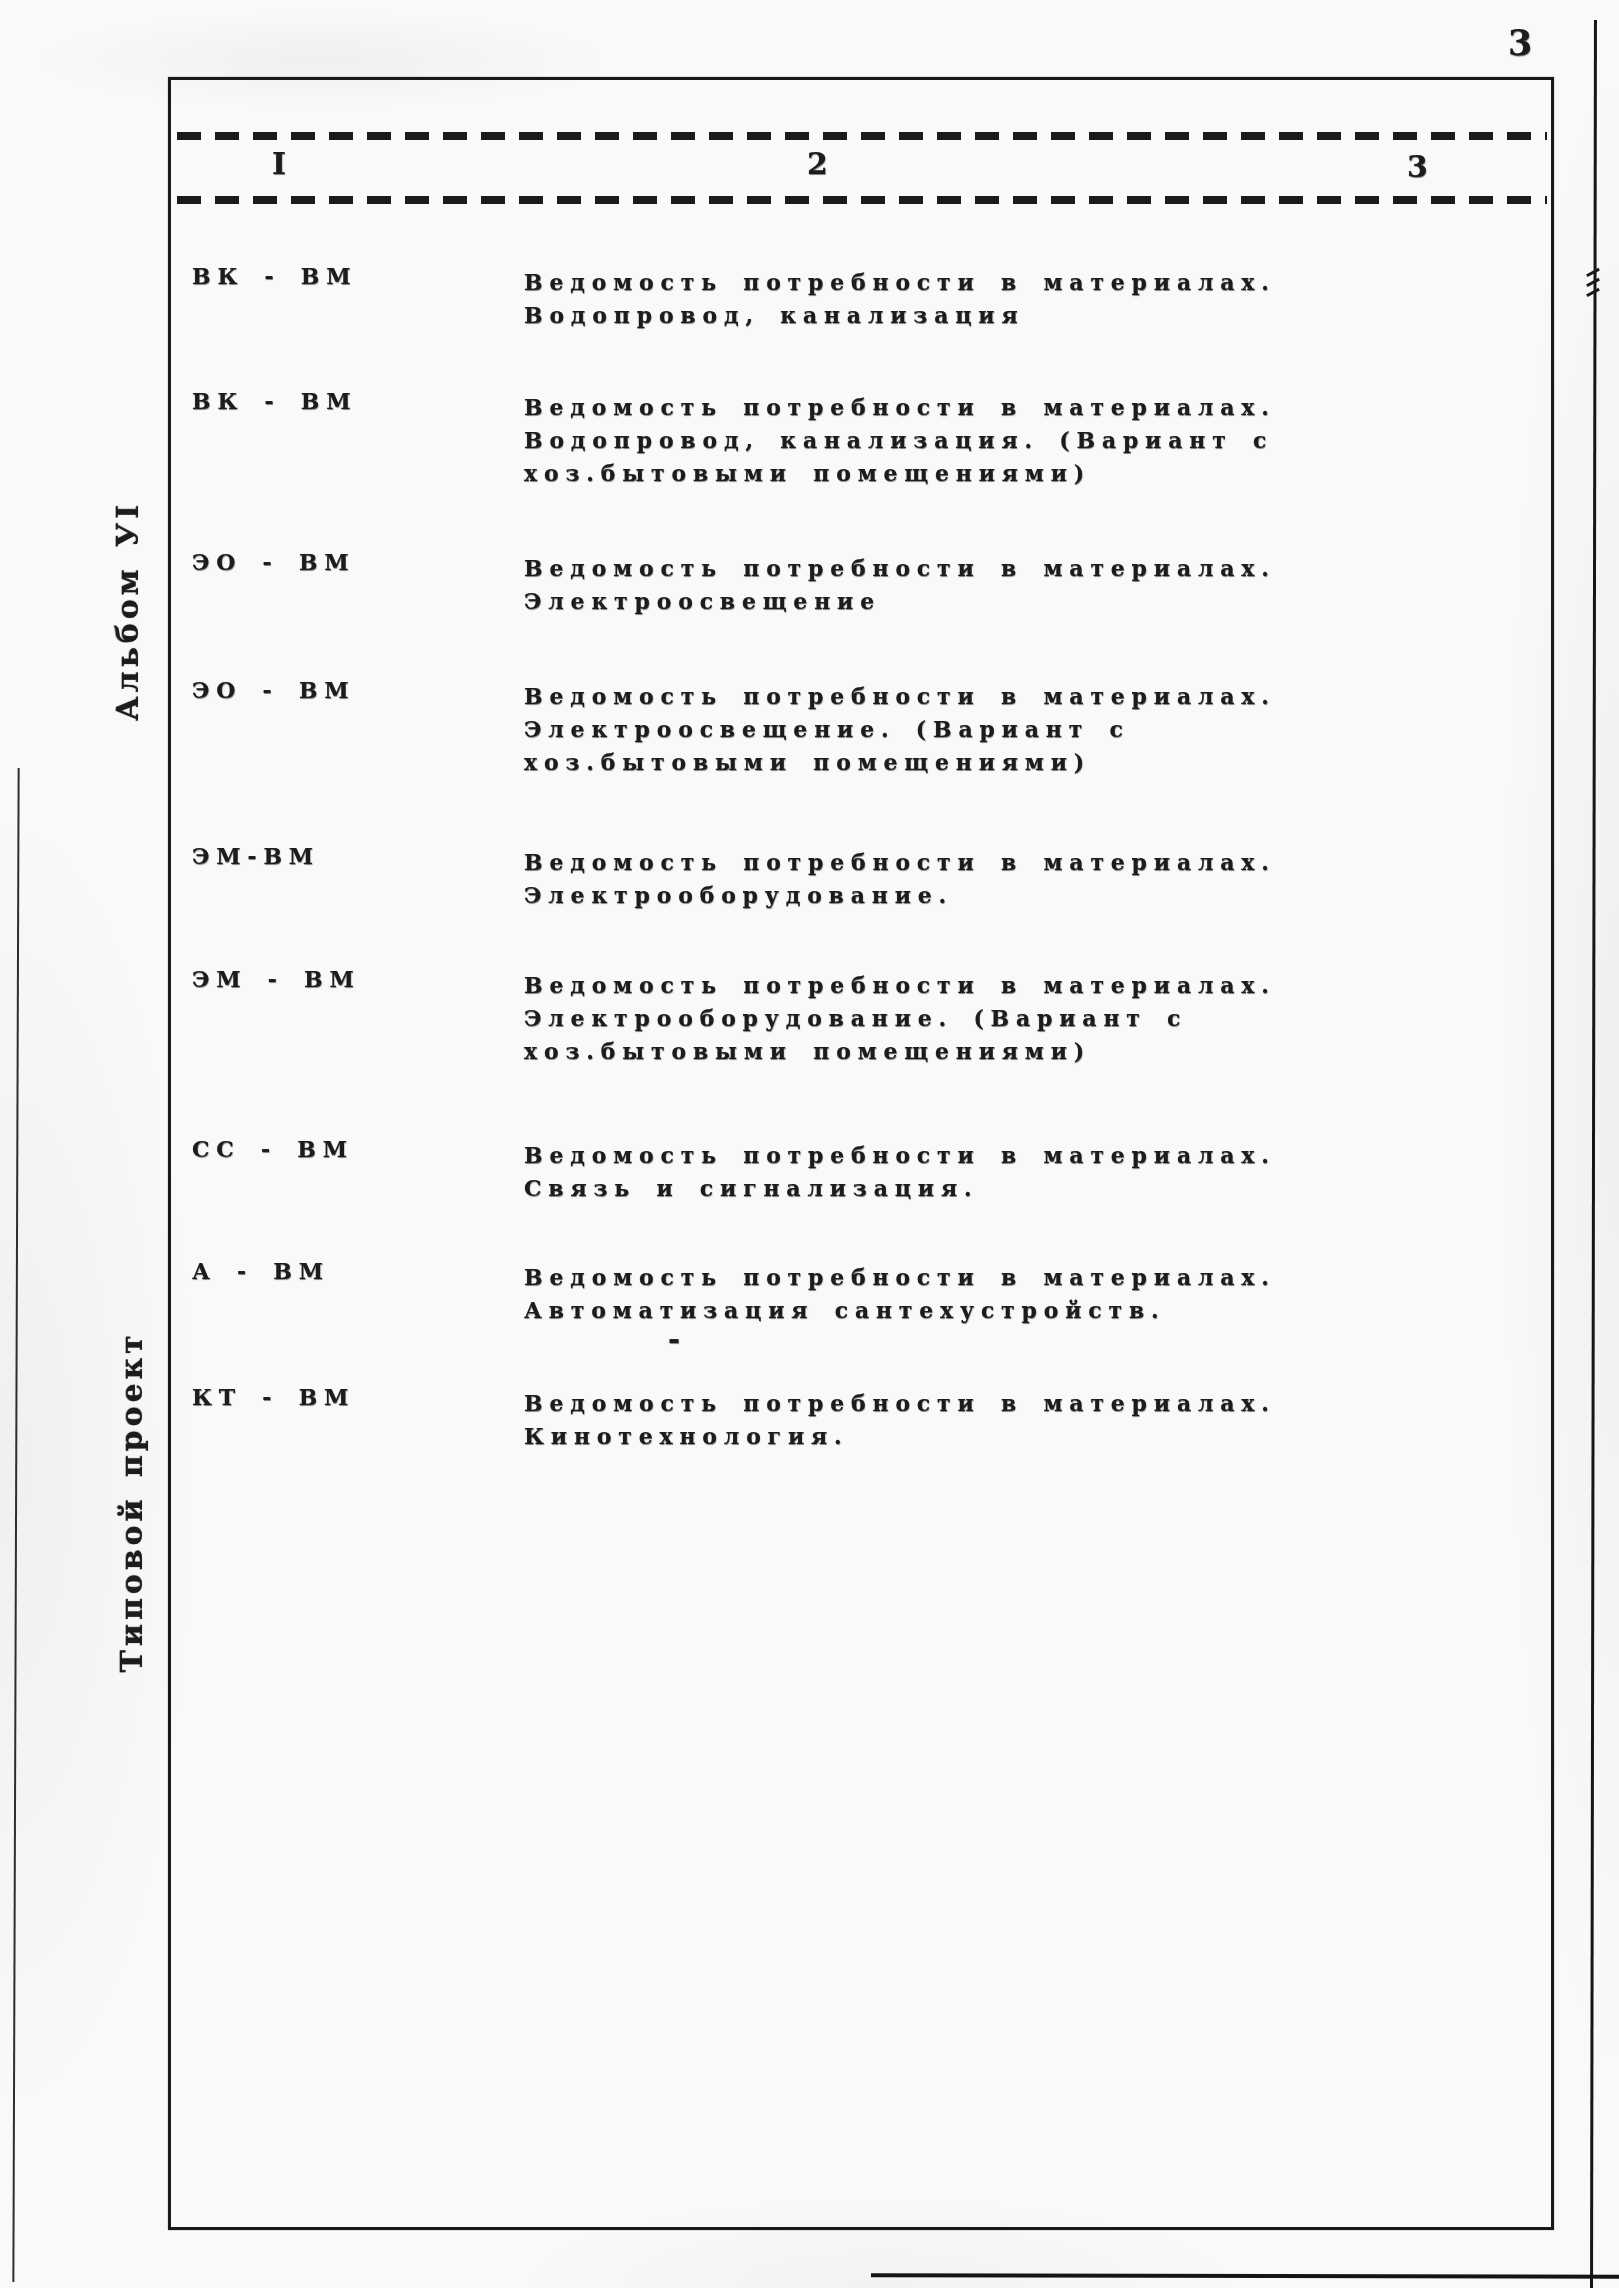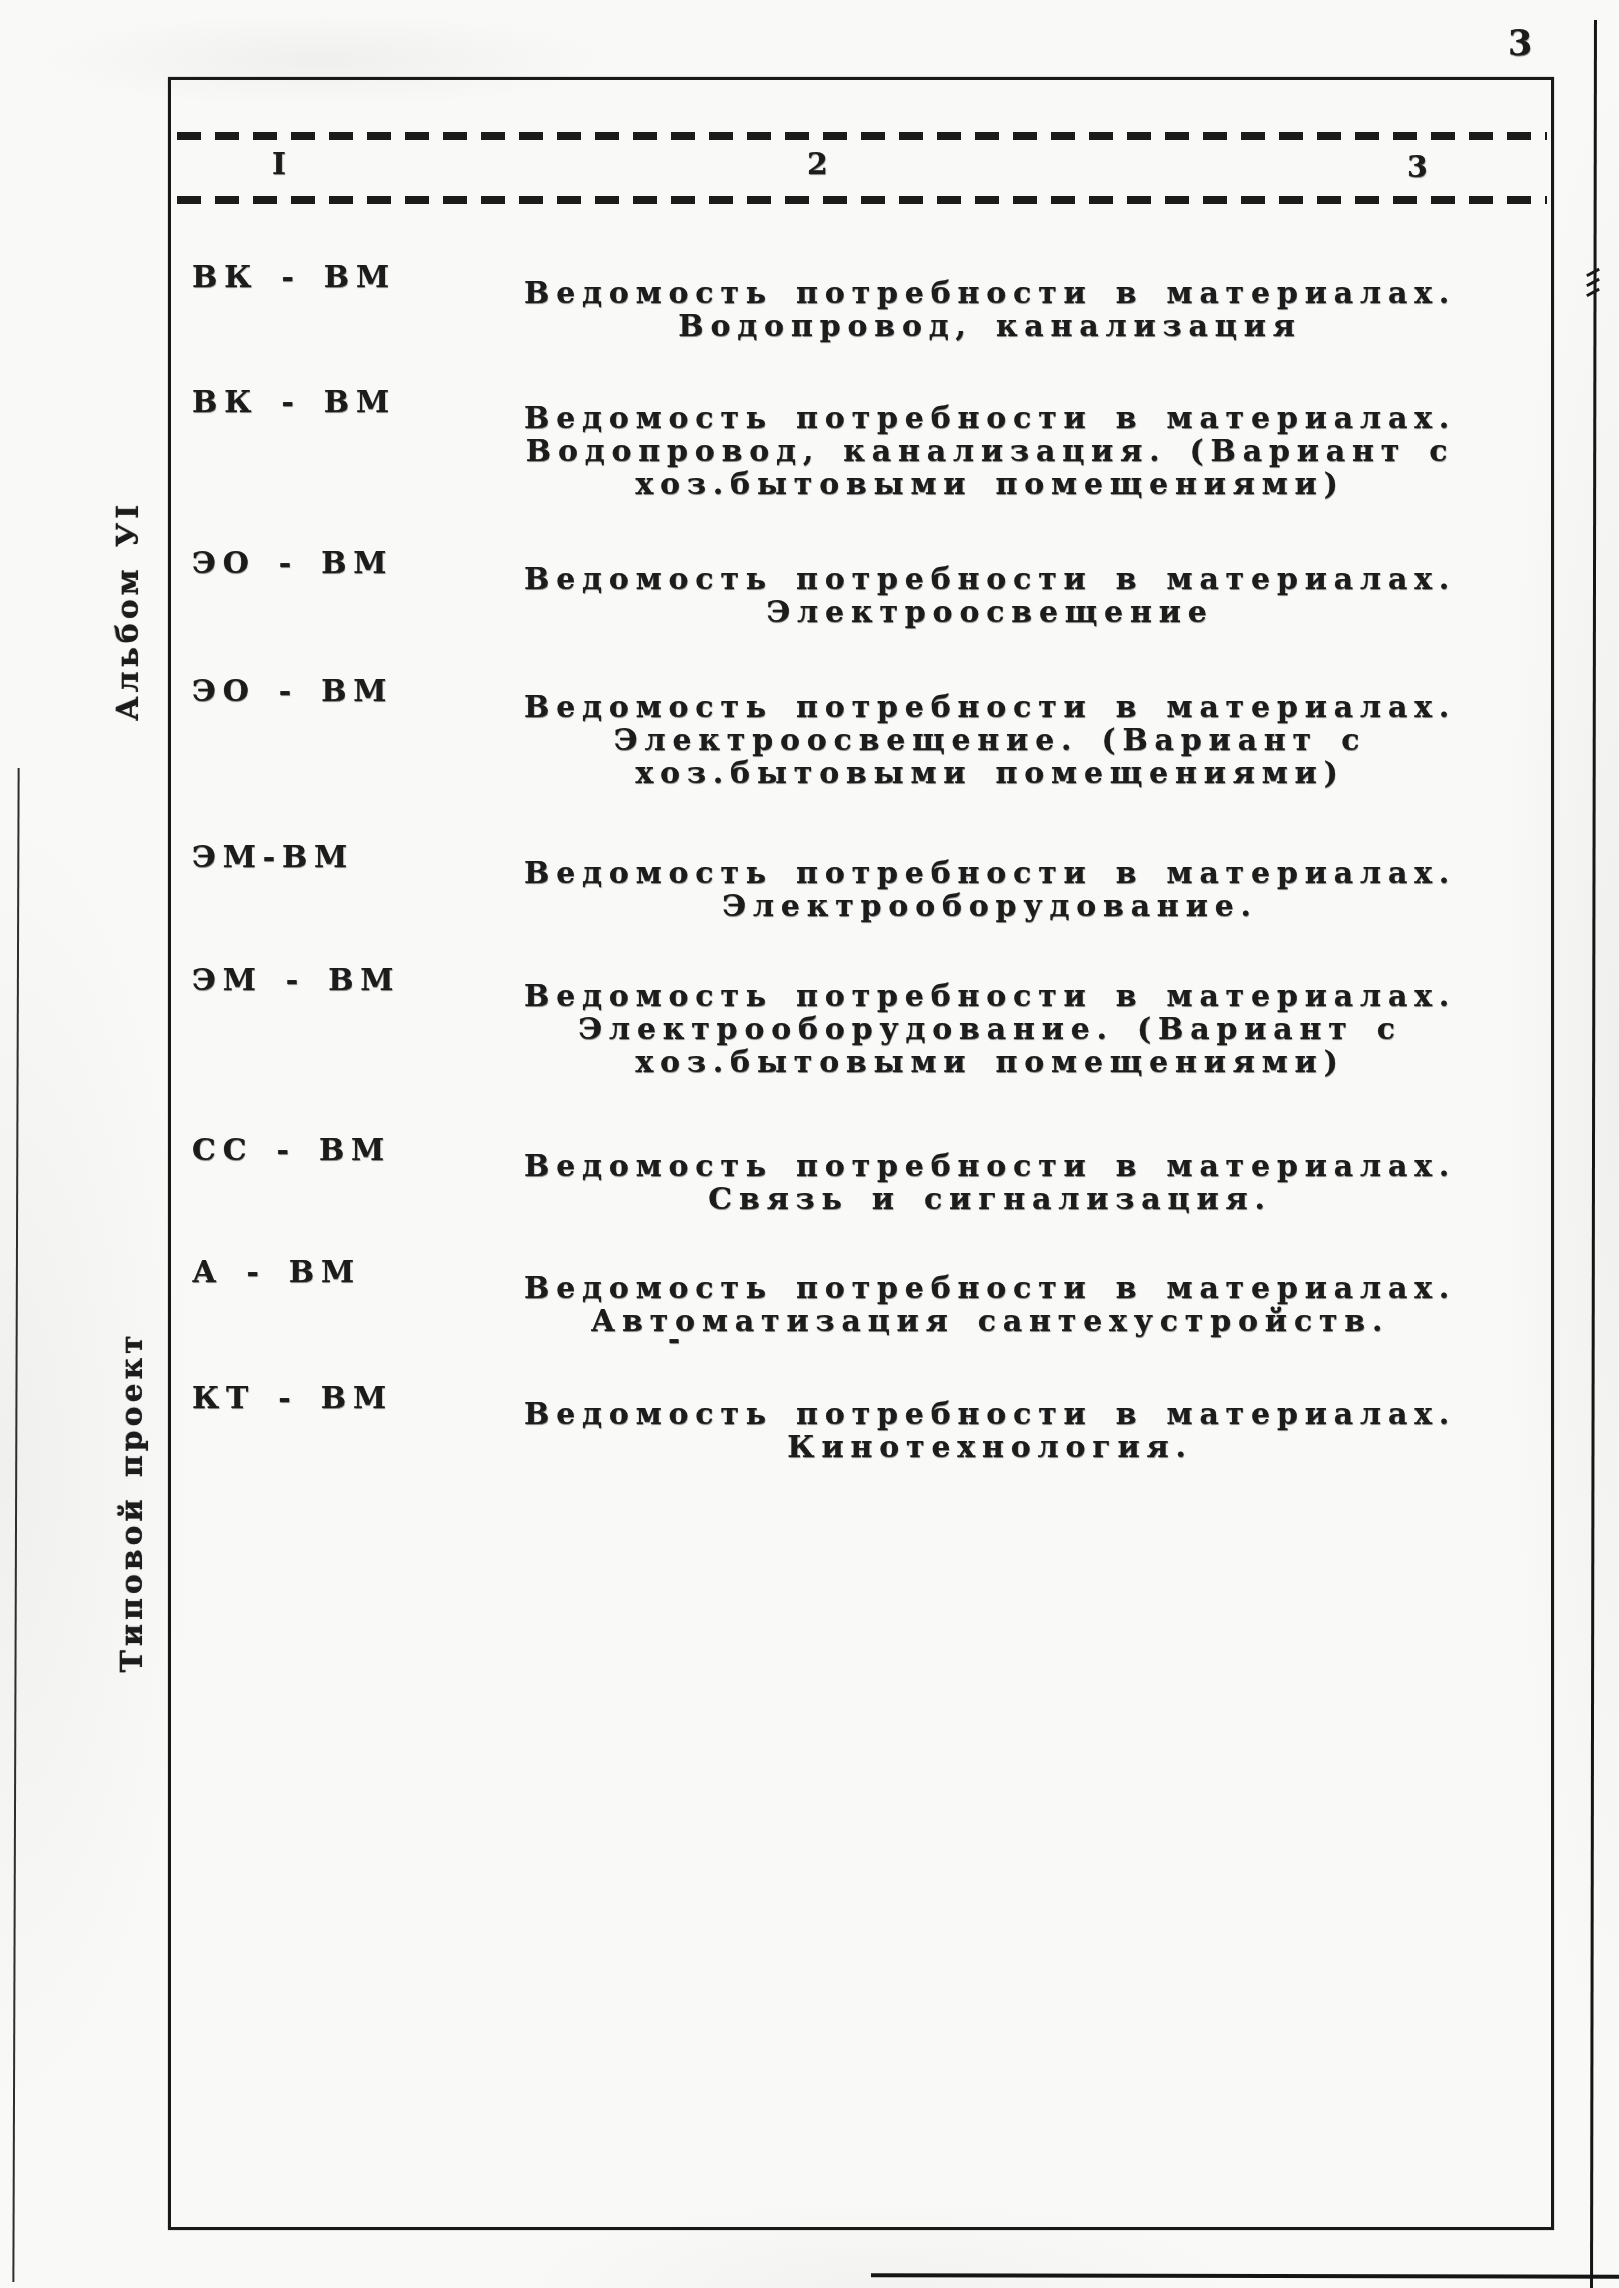--- a/index.html
+++ b/index.html
@@ -17,22 +17,22 @@
       radial-gradient(410px 68px at 322px 60px, rgba(90,90,90,0.06), transparent 70%),
       radial-gradient(254px 878px at 7.8px 1463px, rgba(70,70,70,0.05), transparent 75%),
       radial-gradient(156px 1365px at 1619px 1073px, rgba(60,60,60,0.05), transparent 75%),
       radial-gradient(488px 117px at 878px 2286px, rgba(80,80,80,0.04), transparent 75%);
   }
   .ink{
     font-weight:bold;
     text-shadow:0.4px 0.6px 0.9px rgba(25,25,25,0.55), -0.2px -0.2px 0.4px rgba(25,25,25,0.3);
   }
   .typed{
-    font-size:30px;line-height:33px;
-    letter-spacing:6.8px;word-spacing:5.9px;text-align:center;
+    font-size:22px;line-height:33px;
+    letter-spacing:6.8px;word-spacing:5.9px;
   }
   .page-num{
     position:absolute;left:1508px;top:23.4px;
     font-size:35px;line-height:39px;letter-spacing:2px;
   }
   .frame{
     position:absolute;left:168px;top:77px;
     width:1380px;height:2147px;
     border:3.9px solid #191919;
     box-shadow:0 0 1px rgba(20,20,20,0.6);
@@ -49,21 +49,21 @@
   }
   .col-head-1{left:272px;}
   .col-head-2{left:807px;}
   .col-head-3{left:1407px;top:149px;}
   .table-row{position:absolute;left:0;width:1620px;}
   .row-code{
     position:absolute;left:192px;top:0;
     white-space:nowrap;
   }
   .row-desc{
-    position:absolute;left:524px;top:16px;
+    position:absolute;left:524px;top:6px;
     white-space:pre-line;
   }
   .vtext{
     position:absolute;
     transform:translate(-50%,-50%) rotate(-90deg);
     font-size:30px;line-height:33px;letter-spacing:3.9px;word-spacing:3.9px;
     white-space:nowrap;
   }
   .vtext-album{left:127px;top:611px;}
   .vtext-project{left:131px;top:1502px;}

